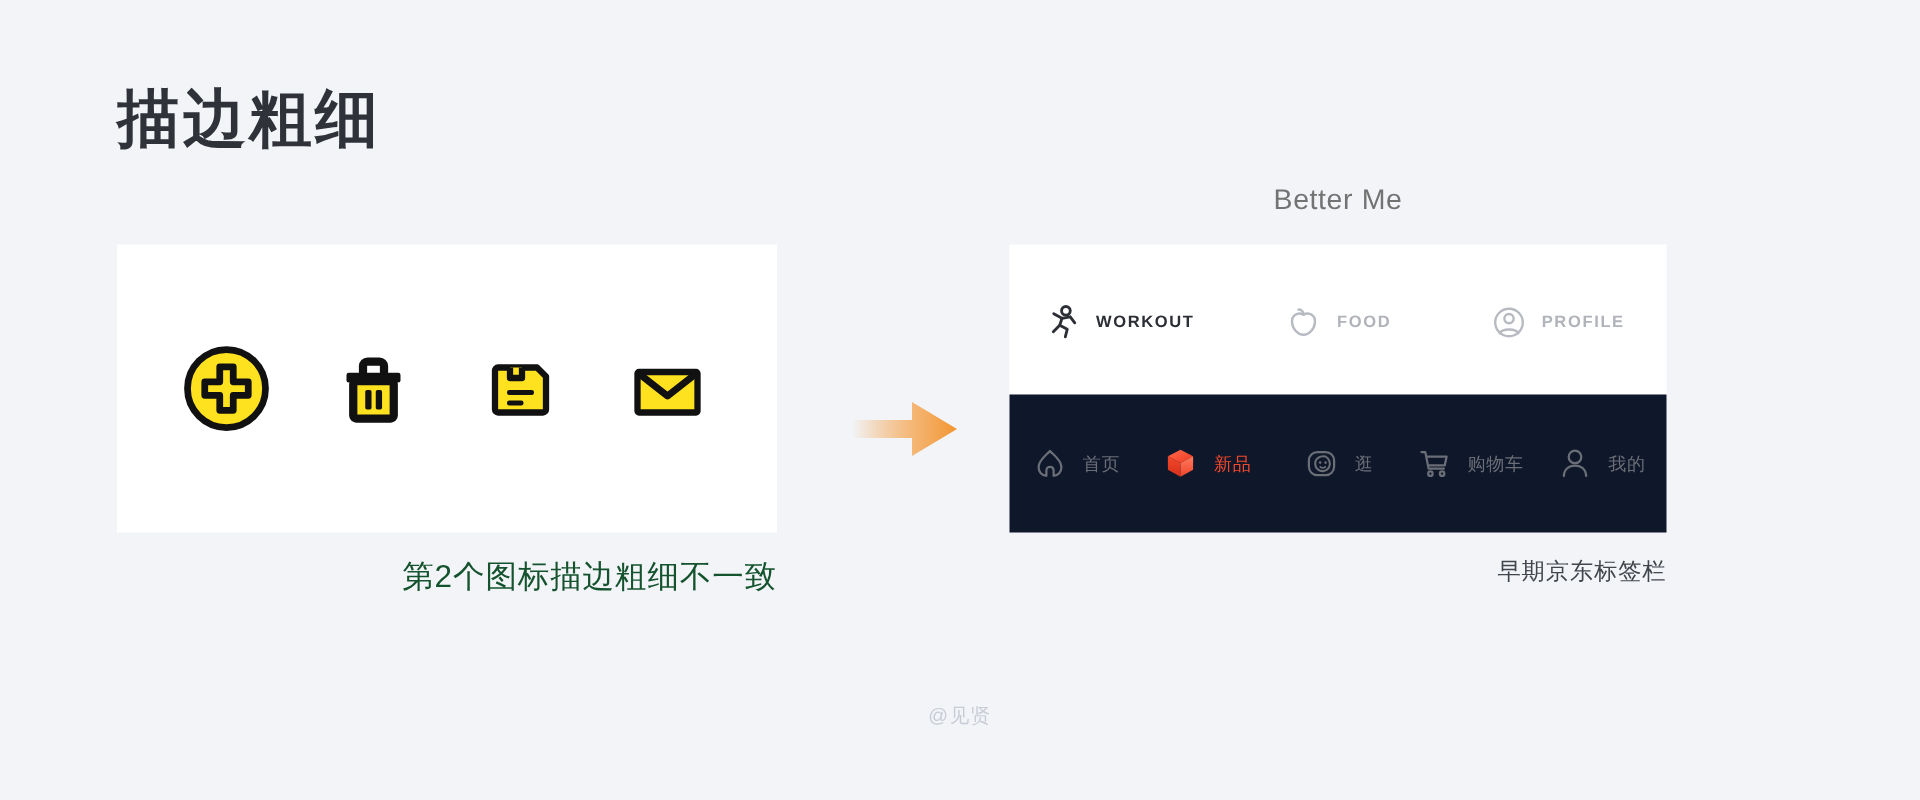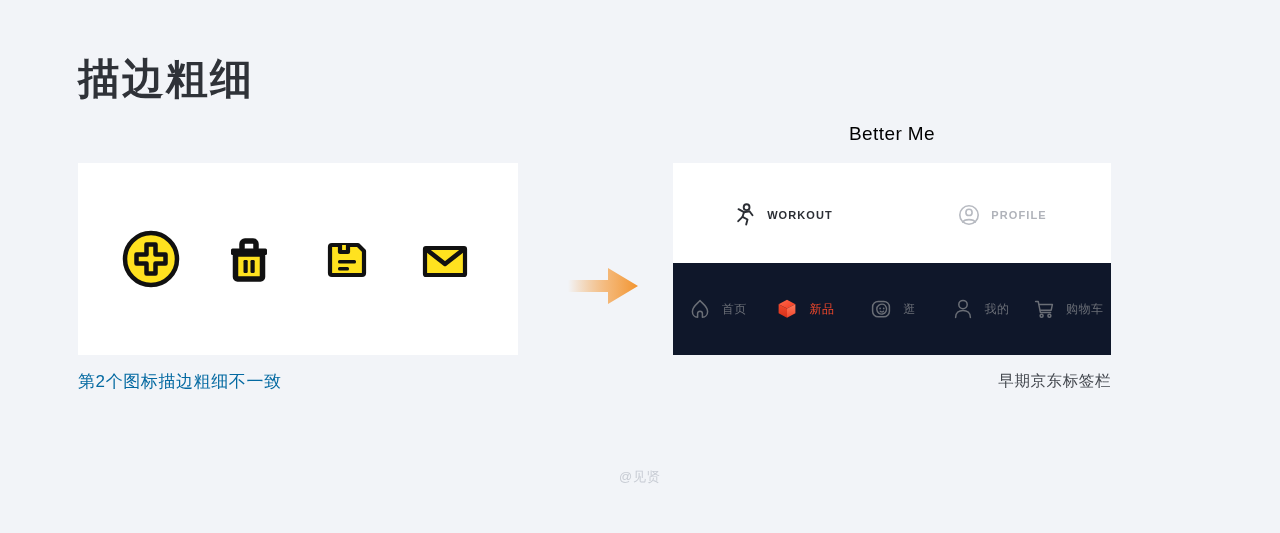--- a/index.html
+++ b/index.html
@@ -47,44 +47,44 @@
     height: 62px;
     display: flex;
     align-items: center;
     justify-content: center;
   }
   .left-caption {
     position: absolute;
     left: 78px;
     top: 370px;
     width: 440px;
-    text-align: left;
-    font-size: 17px;
-    color: #0369a1;
+    text-align: right;
+    font-size: 21px;
+    color: #14532d;
     letter-spacing: 0.6px;
   }
 
   
   .arrow-wrap {
     position: absolute;
     left: 566px;
     top: 262px;
     width: 78px;
     height: 48px;
   }
 
   
   .right-title {
     position: absolute;
     left: 673px;
     top: 123px;
     width: 438px;
     text-align: center;
     font-size: 19px;
-    color: #000000;
+    color: #737373;
     letter-spacing: 0.4px;
   }
   .tabbar {
     position: absolute;
     left: 673px;
     width: 438px;
     background: #ffffff;
     display: flex;
     align-items: center;
   }
@@ -217,20 +217,29 @@
       <svg width="26" height="26" viewBox="0 0 26 26">
         <circle cx="14.6" cy="5.2" r="2.9" fill="none" stroke="#2b2e34" stroke-width="1.9"></circle>
         <path d="M6.5 7.2 L12 10.2 L10.5 14.8 L15.5 17.5 L14.2 22.6" fill="none" stroke="#2b2e34" stroke-width="1.9" stroke-linecap="round" stroke-linejoin="round"></path>
         <path d="M12 10.2 L17.5 9.2 L20.5 13.2" fill="none" stroke="#2b2e34" stroke-width="1.9" stroke-linecap="round" stroke-linejoin="round"></path>
         <path d="M10.5 14.8 L6.2 19.2" fill="none" stroke="#2b2e34" stroke-width="1.9" stroke-linecap="round"></path>
       </svg>
     </span>
     <span class="tab-label-en">WORKOUT</span>
   </div>
 
+  <div class="tab">
+    <span class="tab-icon">
+      <svg width="26" height="26" viewBox="0 0 26 26">
+        <path d="M13 7.8 C9.2 5.6 4.8 8.4 5.4 13.2 C5.9 17.6 9.4 21.2 13 21.2 C16.6 21.2 20.1 17.6 20.6 13.2 C21.2 8.4 16.8 5.6 13 7.8 Z" fill="none" stroke="#b7bac1" stroke-width="1.6" stroke-linejoin="round"></path>
+        <path d="M13 7.6 C13 5.6 11.6 4.2 9.6 4.4" fill="none" stroke="#b7bac1" stroke-width="1.6" stroke-linecap="round"></path>
+      </svg>
+    </span>
+    <span class="tab-label-en">FOOD</span>
+  </div>
 
 
   <div class="tab">
     <span class="tab-icon">
       <svg width="26" height="26" viewBox="0 0 26 26">
         <circle cx="13" cy="13" r="9.2" fill="none" stroke="#b7bac1" stroke-width="1.6"></circle>
         <circle cx="13" cy="10.4" r="3.1" fill="none" stroke="#b7bac1" stroke-width="1.6"></circle>
         <path d="M6.9 20.2 C8.2 16.8 17.8 16.8 19.1 20.2" fill="none" stroke="#b7bac1" stroke-width="1.6" stroke-linecap="round"></path>
       </svg>
     </span>
@@ -284,35 +293,35 @@
         <circle cx="15.7" cy="12.4" r="0.85" fill="#6a6e76"></circle>
         <path d="M12.2 15.2 C13.1 16 14.6 16 15.5 15.2" fill="none" stroke="#6a6e76" stroke-width="1.2" stroke-linecap="round"></path>
       </svg>
     </span>
     <span class="tab-label-cn">逛</span>
   </div>
 
   <div class="tab">
     <span class="tab-icon">
       <svg width="26" height="26" viewBox="0 0 26 26">
-        <circle cx="13" cy="8.6" r="4.2" fill="none" stroke="#6a6e76" stroke-width="1.5"></circle>
-        <path d="M5.6 21.4 C5.6 16.8 9 14.4 13 14.4 C17 14.4 20.4 16.8 20.4 21.4" fill="none" stroke="#6a6e76" stroke-width="1.5" stroke-linecap="round"></path>
-      </svg>
-    </span>
-    <span class="tab-label-cn">我的</span>
-  </div>
-
-  <div class="tab">
-    <span class="tab-icon">
-      <svg width="26" height="26" viewBox="0 0 26 26">
         <path d="M4.6 5.4 H7.2 L9.4 16.4 H19.6" fill="none" stroke="#6a6e76" stroke-width="1.5" stroke-linecap="round" stroke-linejoin="round"></path>
         <path d="M8.2 8.4 H21.4 L20.2 14.2 H9.4" fill="none" stroke="#6a6e76" stroke-width="1.5" stroke-linecap="round" stroke-linejoin="round"></path>
         <circle cx="10.6" cy="19.8" r="1.5" fill="none" stroke="#6a6e76" stroke-width="1.5"></circle>
         <circle cx="18.4" cy="19.8" r="1.5" fill="none" stroke="#6a6e76" stroke-width="1.5"></circle>
       </svg>
     </span>
     <span class="tab-label-cn">购物车</span>
   </div>
 
+  <div class="tab">
+    <span class="tab-icon">
+      <svg width="26" height="26" viewBox="0 0 26 26">
+        <circle cx="13" cy="8.6" r="4.2" fill="none" stroke="#6a6e76" stroke-width="1.5"></circle>
+        <path d="M5.6 21.4 C5.6 16.8 9 14.4 13 14.4 C17 14.4 20.4 16.8 20.4 21.4" fill="none" stroke="#6a6e76" stroke-width="1.5" stroke-linecap="round"></path>
+      </svg>
+    </span>
+    <span class="tab-label-cn">我的</span>
+  </div>
+
 </div>
 <div class="right-caption">早期京东标签栏</div>
 
 <div class="watermark">@见贤</div>
 
 </body></html>

